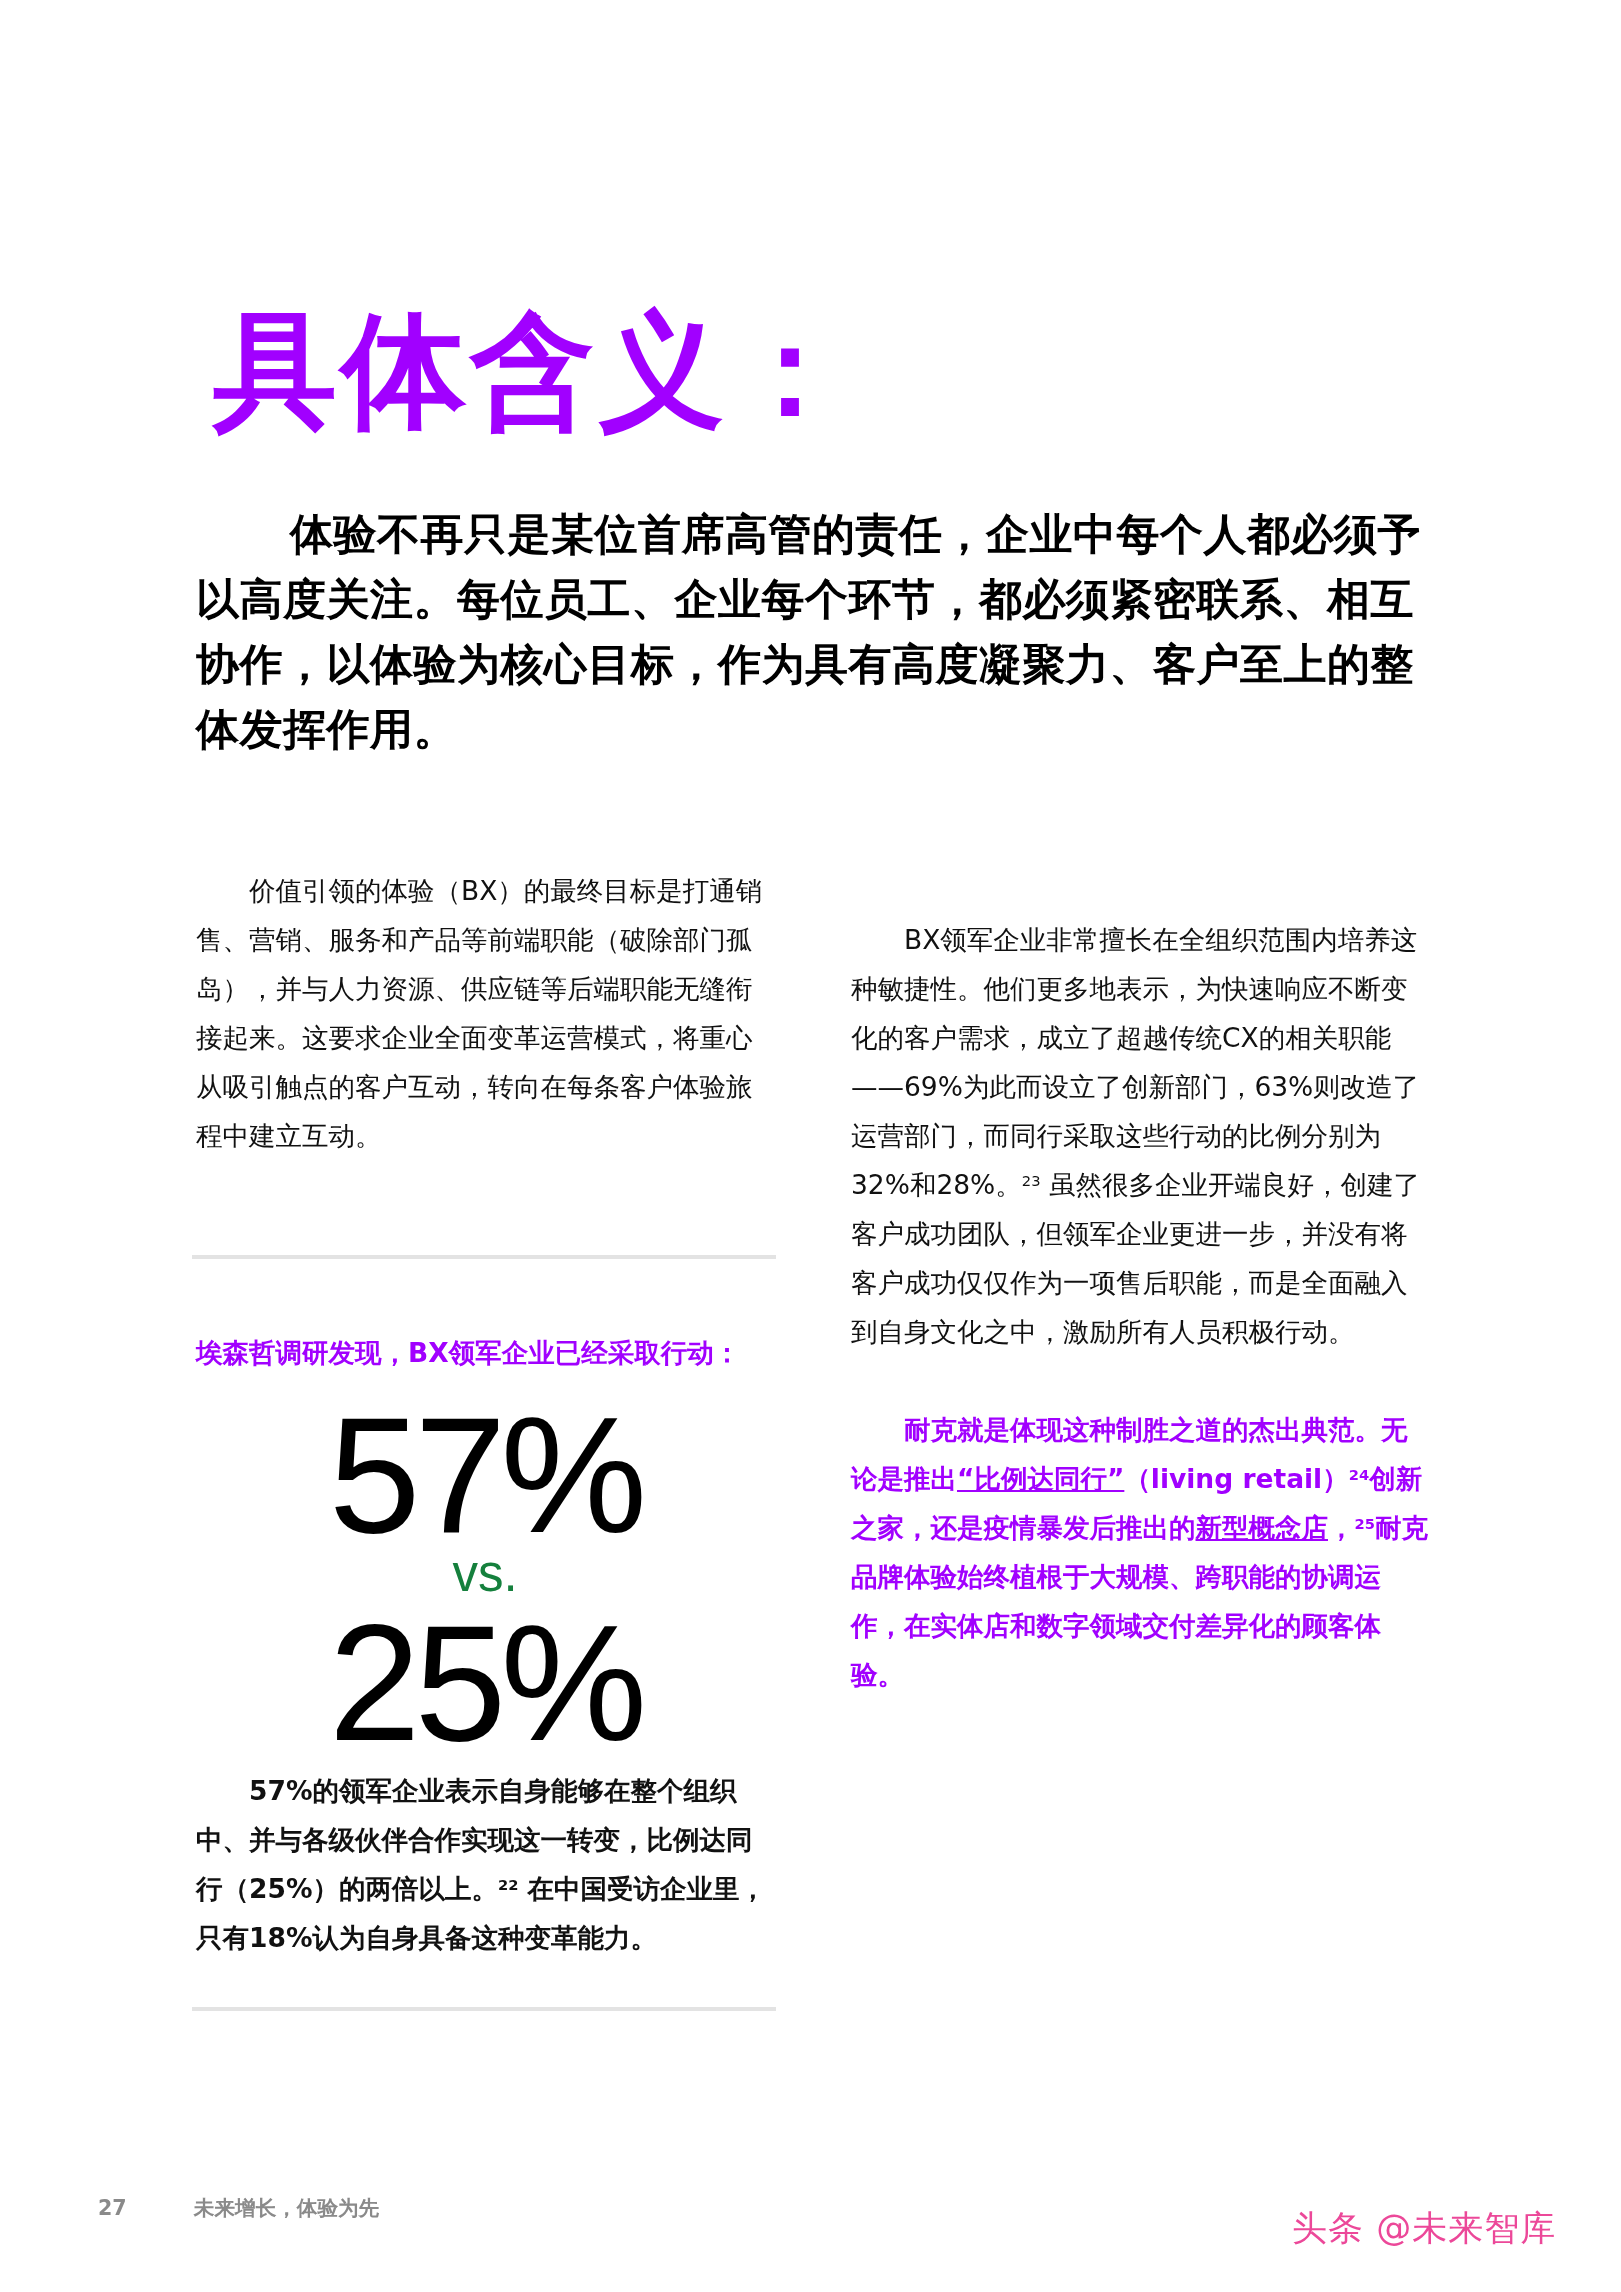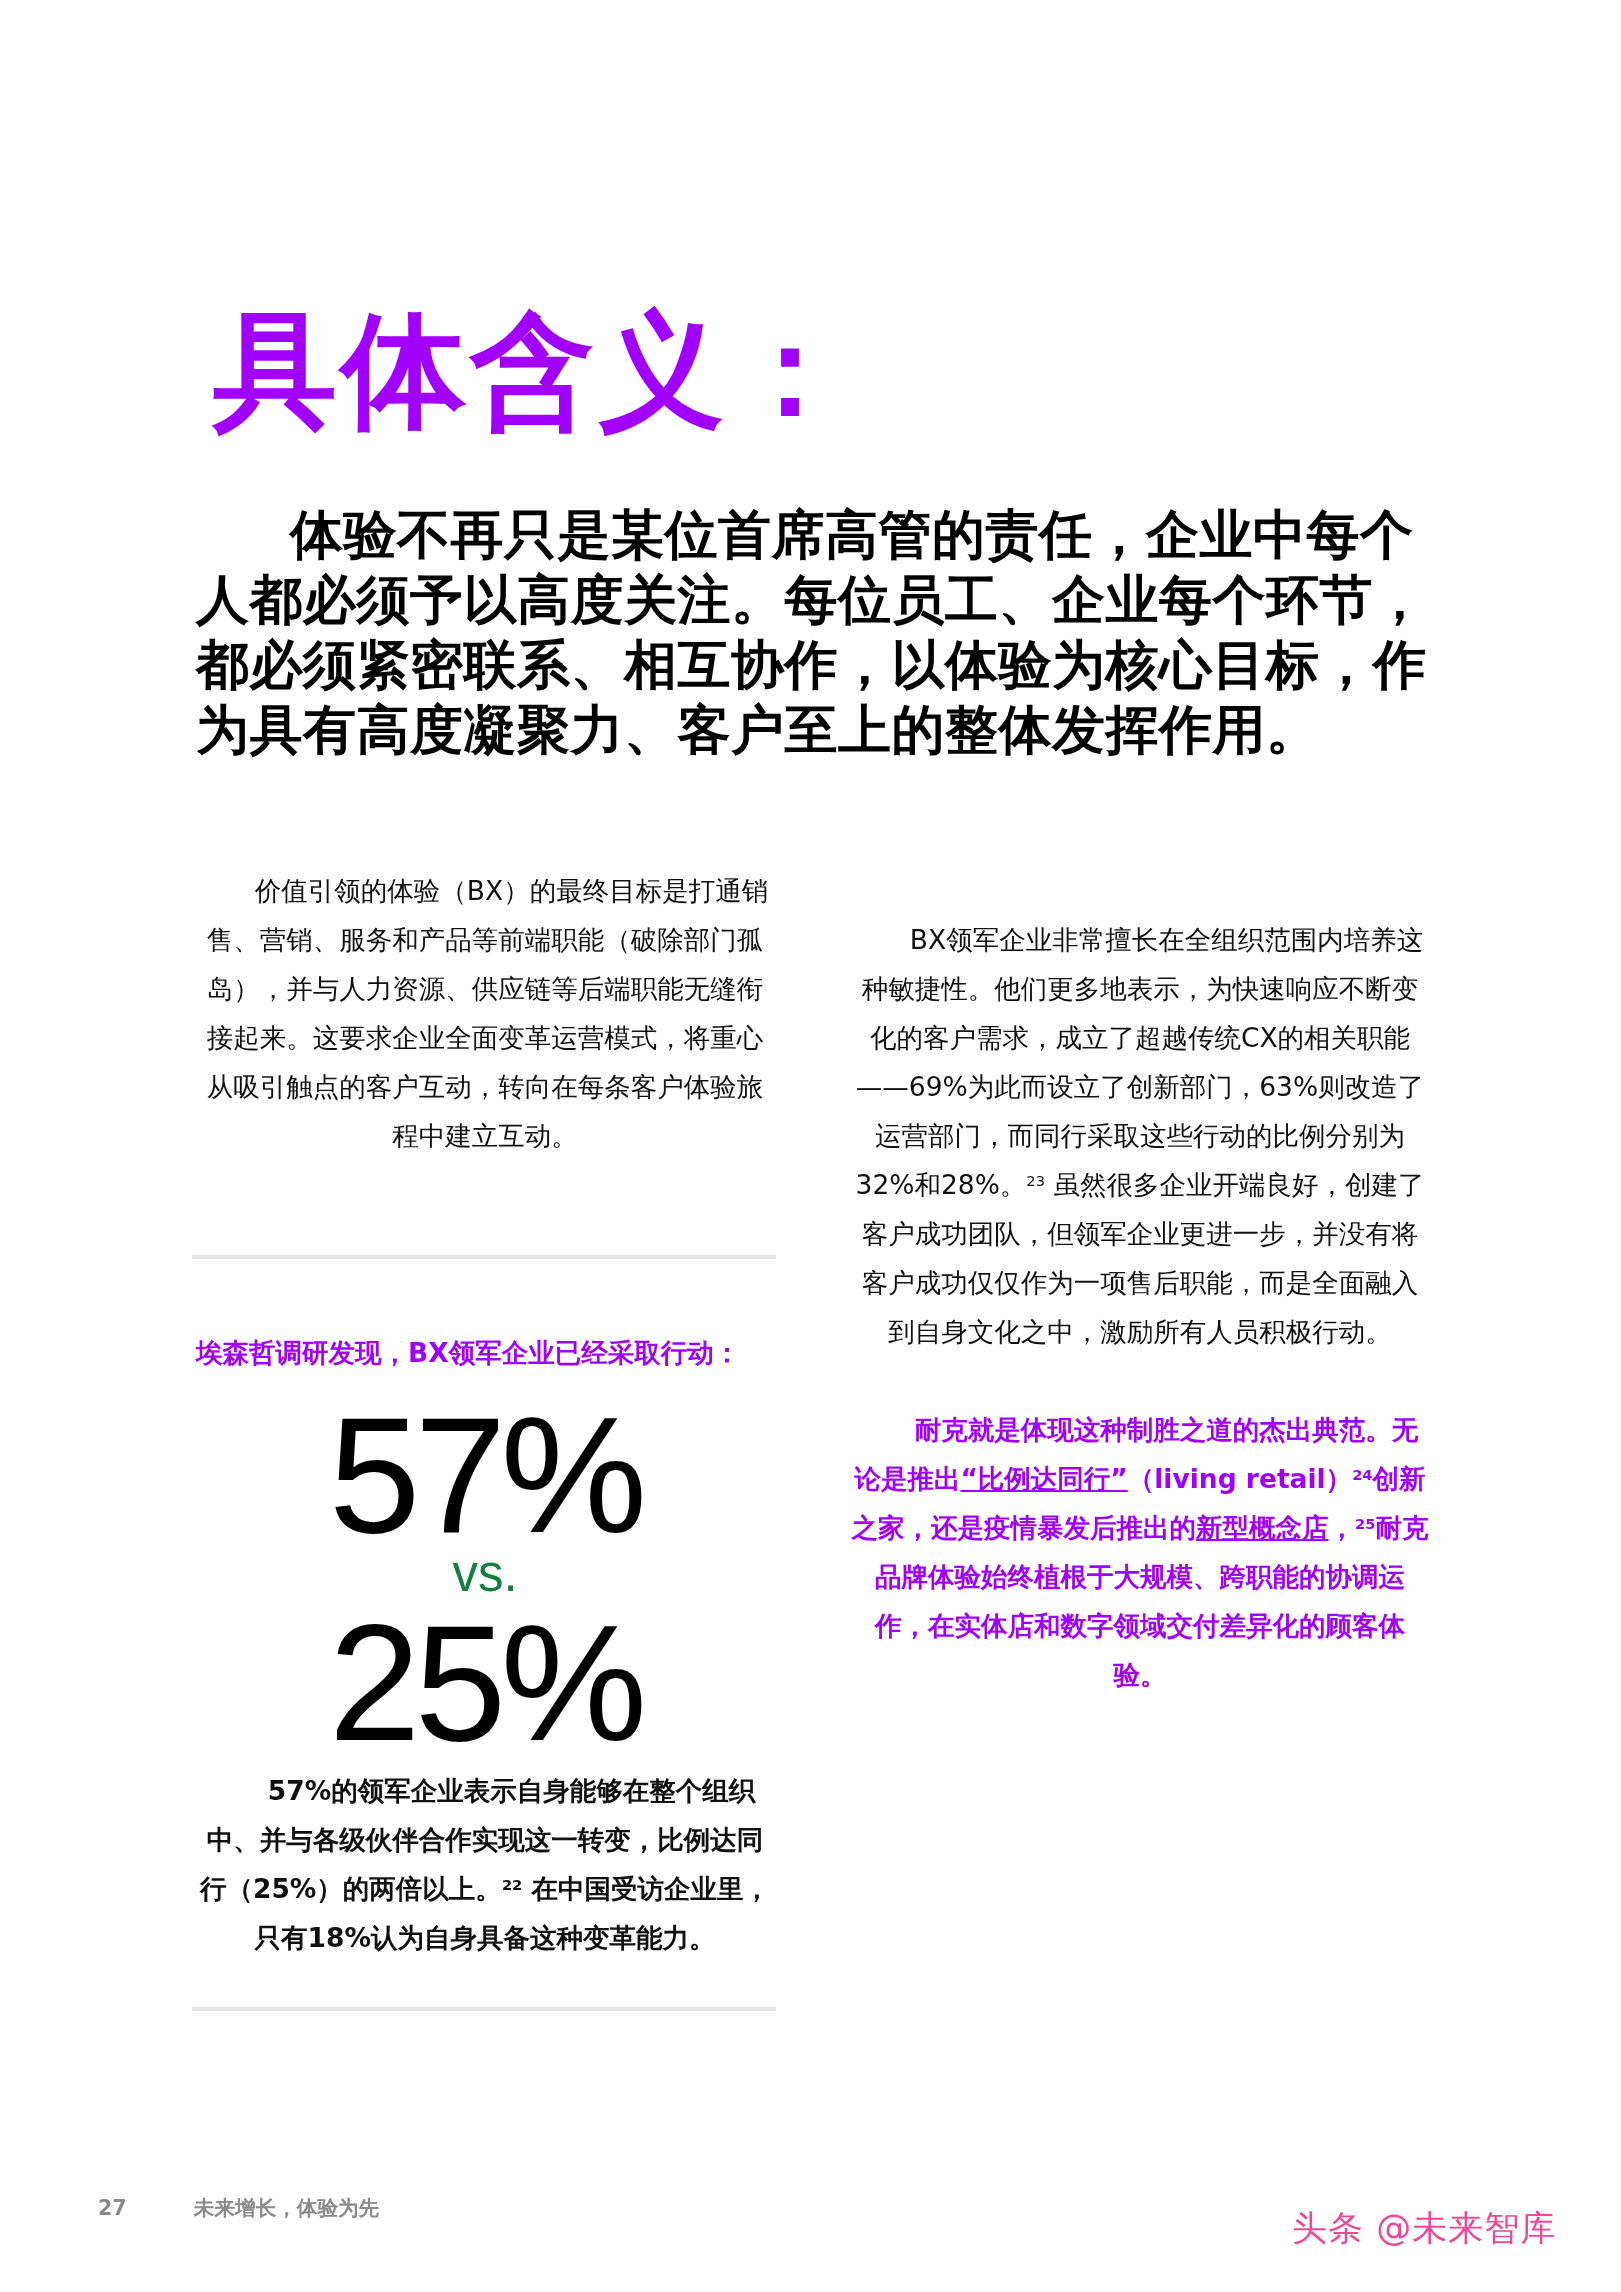--- a/index.html
+++ b/index.html
@@ -7,30 +7,29 @@
       width: 1621px; height: 2293px; position: relative; overflow: hidden;
       font-family: "DejaVu Sans", "Liberation Sans", sans-serif; color: #000;
     }
     .title {
       position: absolute; left: 196px; top: 286px;
       font-size: 125px; font-weight: bold; color: #a100ff; line-height: 137px;
       letter-spacing: 3.9px; margin: 16px;
     }
     .lead {
       position: absolute; left: 196px; top: 502px; width: 1245px;
-      font-size: 53px; font-weight: bold; line-height: 65px; margin: 0;
+      font-size: 43px; font-weight: bold; line-height: 65px; margin: 0;
       text-indent: 94px; letter-spacing: 0.5px;
     }
     .col { position: absolute; width: 578px; }
     .col-left { left: 196px; }
     .col-right { left: 851px; }
     .para {
       font-size: 26.5px; line-height: 49px; margin: 0; text-indent: 53px;
       color: #111;
-      text-align: center;
     }
     .para.bold { font-weight: bold; }
     .para.purple { color: #a100ff; font-weight: bold; }
     .para .u { text-decoration: underline; }
     sup { font-size: 14.7px; vertical-align: top; position: relative; top: -3.9px; }
     .divider { position: absolute; left: 192px; width: 584px; height: 3.9px; background: #e3e3e3; }
     .stat-heading {
       position: absolute; left: 196px; top: 1335px; font-size: 26.5px;
       font-weight: bold; color: #a100ff; margin: 0;
     }

